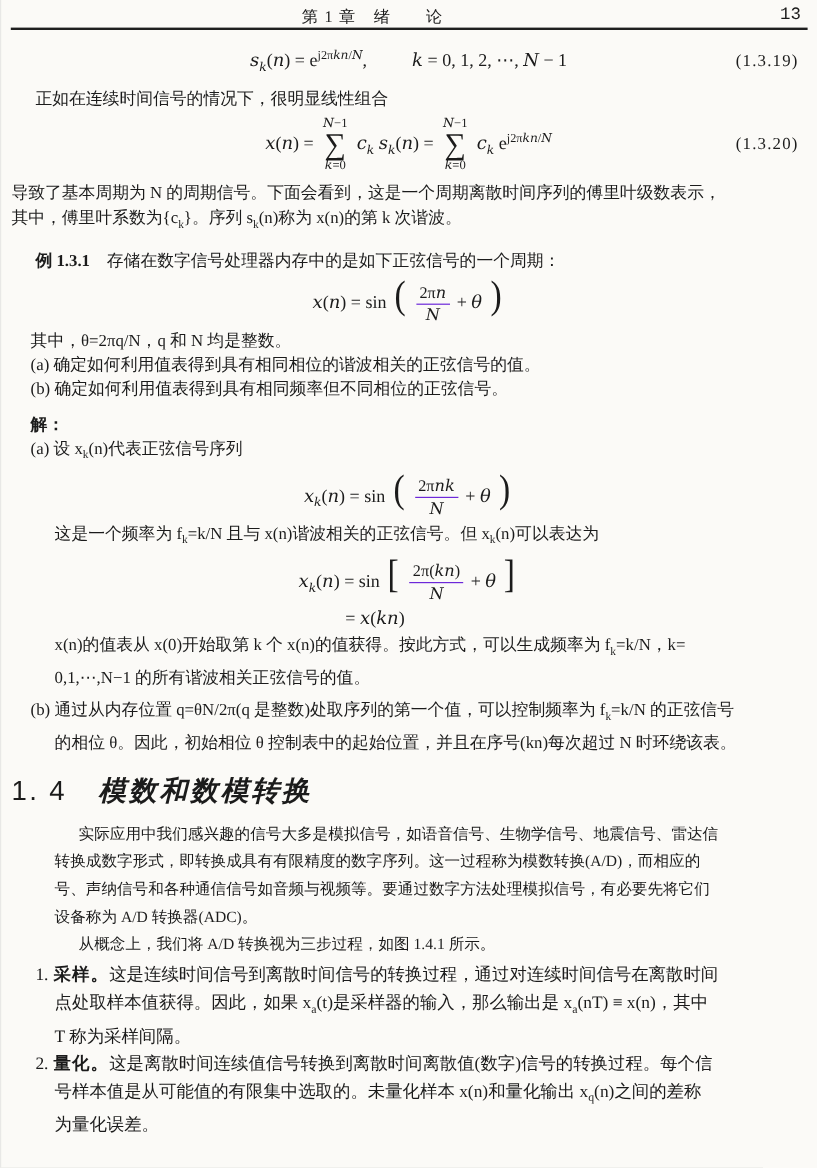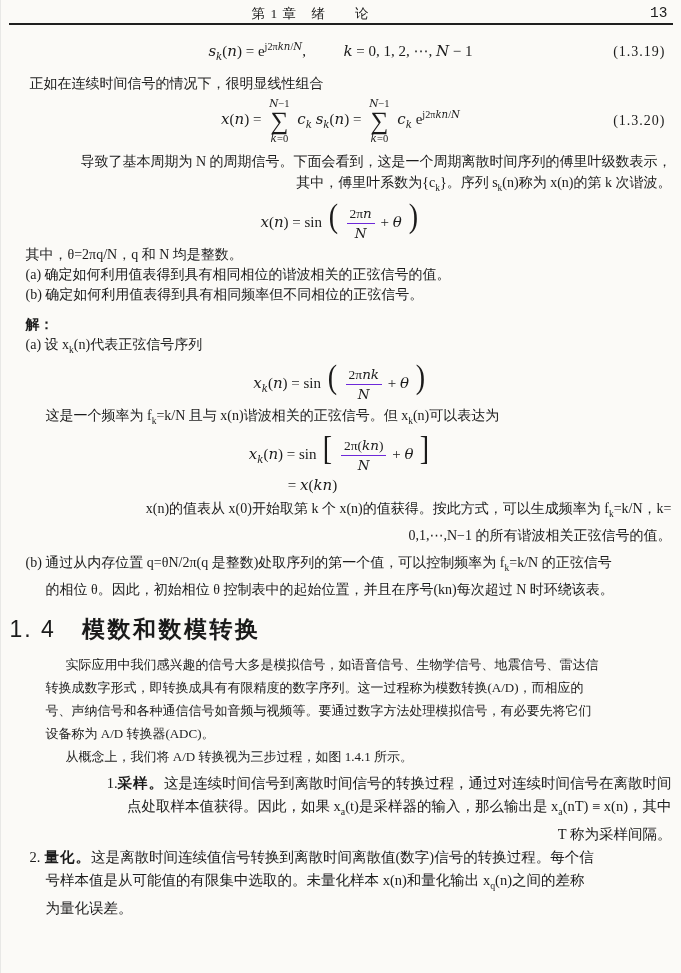--- a/index.html
+++ b/index.html
@@ -36,31 +36,31 @@
   .frac .fden{padding-top:1px;}
   .xkn{height:18px;transform:translateX(-28px);}
   
   .line{white-space:nowrap;}
   .ind20{padding-left:20px;}
   .ind16{padding-left:16px;}
   .ind36{padding-left:36px;}
   .mt10{margin-top:10px;}
   .mt8{margin-top:8px;}
   .mt6{margin-top:6px;}
-  .mt4{margin-top:4px;text-align:right;}
+  .mt4{margin-top:4px;}
   .mt2{margin-top:2px;}
   .lh21{line-height:21px;}
   .bold{font-weight:bold;}
   .exlabel{font-weight:bold;margin-right:14px;}
   .kai{font-size:14px;}
   
   .sechead{margin-top:13px;height:32px;display:flex;align-items:center;
     font-family:"Liberation Sans","DejaVu Sans",sans-serif;}
   .secnum{font-size:23px;font-weight:500;letter-spacing:2px;}
-  .sectitle{font-size:23px;font-weight:bold;margin-left:26px;letter-spacing:2.5px;}
+  .sectitle{font-size:23px;font-weight:bold;margin-left:26px;letter-spacing:2.5px;font-style:italic;}
   
   .para14 .line{line-height:23px;font-size:13px;margin-left:36px;}
   
   .step .line{line-height:23px;font-size:14.5px;}
   .linum{display:inline-block;width:15px;margin-left:20px;}
   .step b{letter-spacing:1px;}
 </style>
 </head>
 <body>
 
@@ -96,20 +96,23 @@
       <span><i>c</i><sub><i>k</i></sub> e<sup>j2π<i>kn</i>/<i>N</i></sup></span>
     </span>
     <span class="eqnum">(1.3.20)</span>
   </div>
 
   <div class="mt4">
     <div class="line lh21">导致了基本周期为 N 的周期信号。下面会看到，这是一个周期离散时间序列的傅里叶级数表示，</div>
     <div class="line lh21">其中，傅里叶系数为{c<sub>k</sub>}。序列 s<sub>k</sub>(n)称为 x(n)的第 k 次谐波。</div>
   </div>
 
+  <div class="line ind20 mt10">
+    <span class="exlabel">例 1.3.1</span><span class="kai">存储在数字信号处理器内存中的是如下正弦信号的一个周期：</span>
+  </div>
 
   <div class="eqcenter h44">
     <span class="eq">
       <span><i>x</i>(<i>n</i>) = sin</span>
       <span class="bigp">(</span>
       <span class="frac">
         <span class="fnum">2π<i>n</i></span>
         <span class="fden"><i>N</i></span>
       </span>
       <span>+ <i>θ</i></span>

